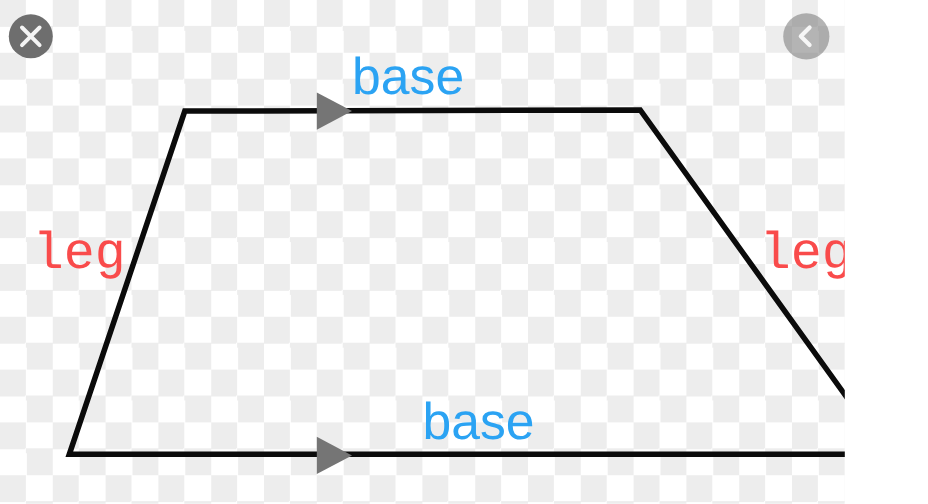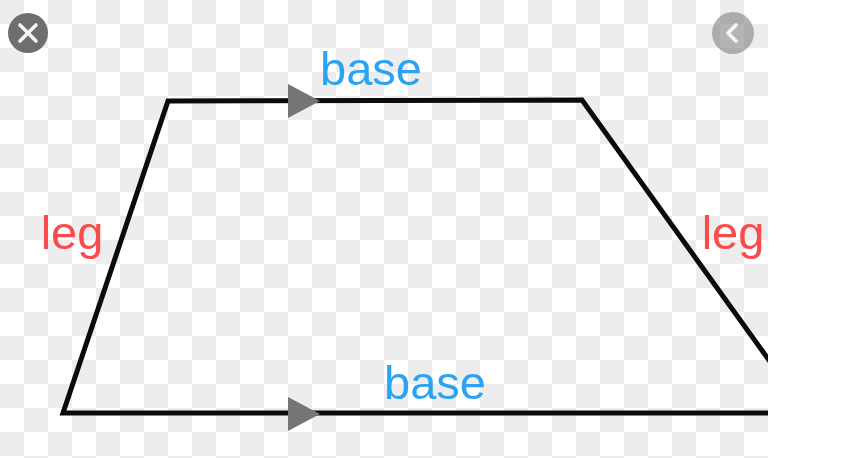--- a/index.html
+++ b/index.html
@@ -16,21 +16,21 @@
   .shape-label{
     position:absolute;
     transform:translateX(-50%);
     font-size:47px;
     line-height:1;
     letter-spacing:0px;
     user-select:none;
     white-space:nowrap;
   }
   .label-base{color:#2ba3f3;}
-  .label-leg{color:#f94b4b;}
+  .label-leg{color:#f94b4b;font-family:Liberation Mono, monospace;}
   .viewer-btn{
     position:absolute;
     border:none;
     padding:0;
     margin:0;
     border-radius:50%;
     display:flex;align-items:center;justify-content:center;
     cursor:pointer;
   }
   .viewer-btn svg{display:block;}

